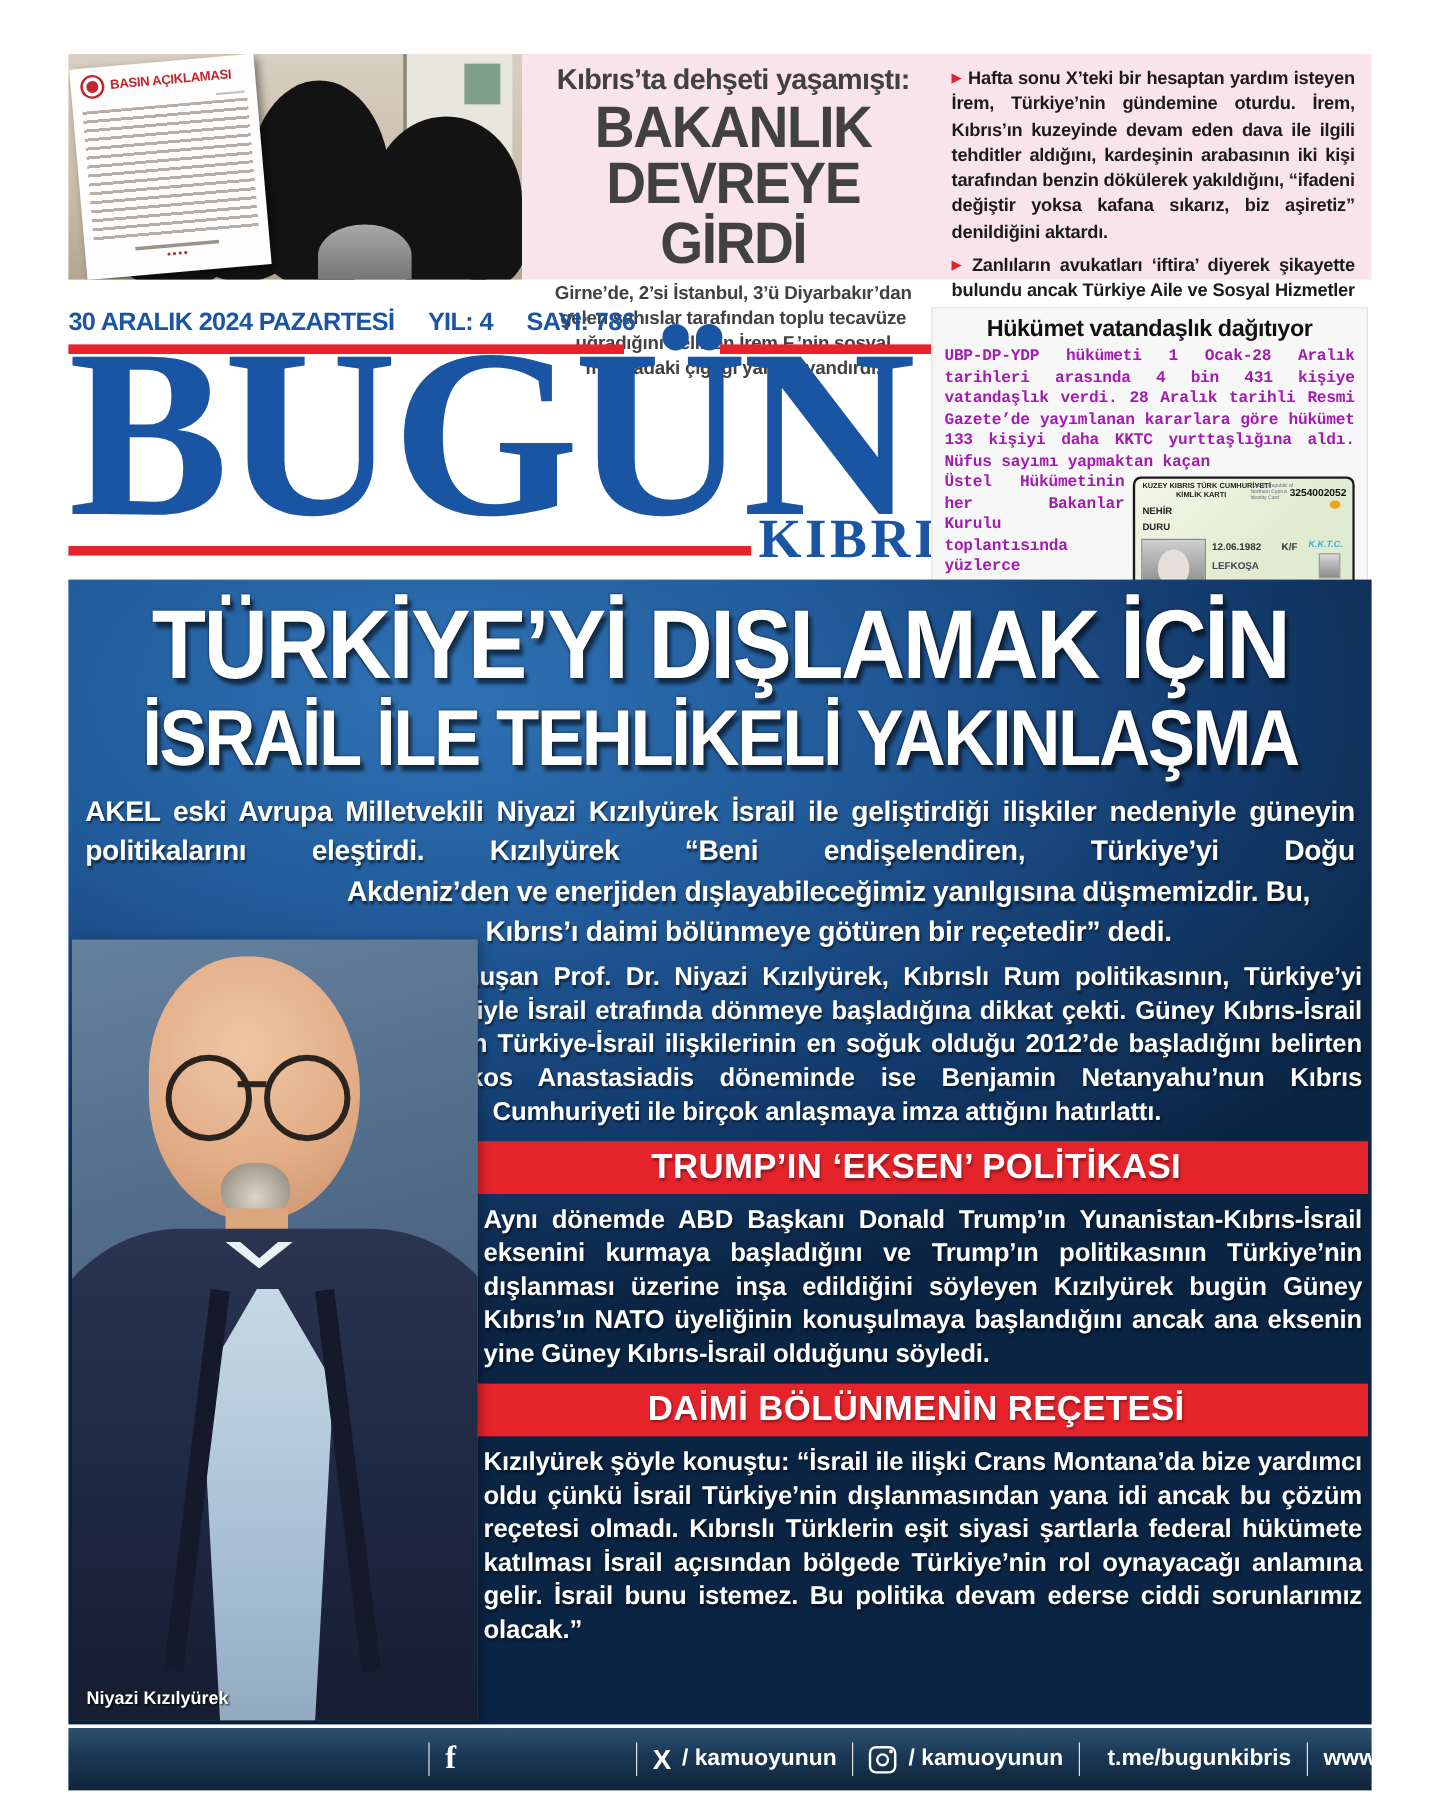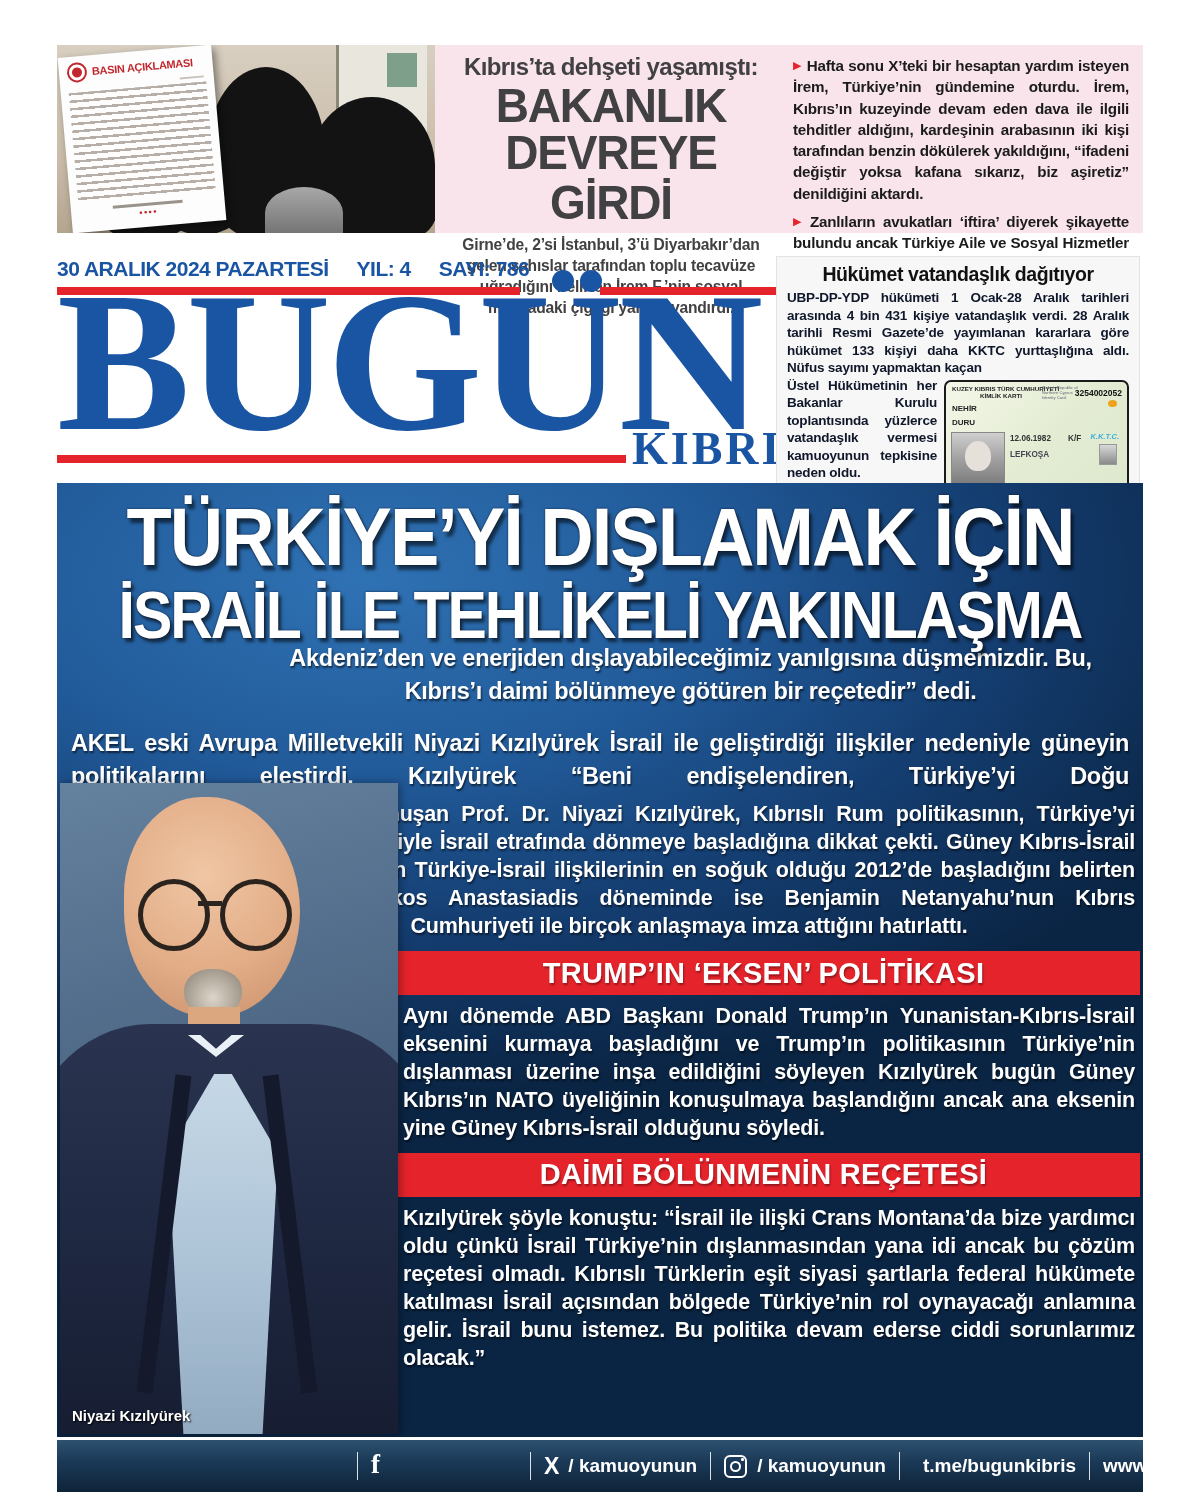--- a/index.html
+++ b/index.html
@@ -45,21 +45,21 @@
   .rl-top-b{left:600px;top:287px;width:188px;}
   .rl-bottom{left:57px;top:455px;width:569px;}
   .bugun{position:absolute;left:57px;top:262px;width:740px;font-family:"Liberation Serif","DejaVu Serif",serif;
          font-weight:700;font-size:200px;line-height:1;color:#1a55a3;letter-spacing:-4px;}
   .kibris{position:absolute;left:632px;top:422px;font-family:"Liberation Serif","DejaVu Serif",serif;
           font-weight:700;font-size:46px;color:#1a55a3;letter-spacing:3px;text-align:right;}
   
   .citizen{position:absolute;left:776px;top:256px;width:364px;height:229px;background:#f7f7f7;border:1px solid #e3e3e3;
            box-sizing:border-box;padding:4px 10px;overflow:hidden;}
   .cz-title{text-align:center;font-size:19.5px;font-weight:800;color:#111;letter-spacing:-0.4px;margin:2px 0 3px;}
-  .cz-body{font-size:13.5px;font-weight:600;color:#0f172a;text-align:justify;line-height:1.3;letter-spacing:-0.2px;}
+  .cz-body{font-size:13.5px;font-weight:600;color:#a21caf;text-align:justify;line-height:1.3;letter-spacing:-0.2px;font-family:Liberation Mono, monospace;}
   .idcard{float:right;width:185px;height:120px;margin:3px 0 0 7px;background:linear-gradient(135deg,#f4f7e8 0%,#e3ecd2 55%,#dce8cf 100%);
           border:2px solid #1a1a1a;border-radius:7px;position:relative;font-weight:700;color:#333;overflow:hidden;box-sizing:border-box;}
   .idc-h1{position:absolute;left:6px;top:3px;font-size:6.2px;color:#222;}
   .idc-h2{position:absolute;left:34px;top:10px;font-size:6.2px;color:#222;}
   .idc-en{position:absolute;left:96px;top:3px;font-size:4.2px;color:#667;width:40px;font-weight:400;line-height:1.2;}
   .idc-no{position:absolute;right:5px;top:6px;font-size:8.5px;color:#111;}
   .idc-surname{position:absolute;left:6px;top:22px;font-size:8px;color:#222;}
   .idc-name{position:absolute;left:6px;top:36px;font-size:8px;color:#222;}
   .idc-photo{position:absolute;left:5px;top:50px;width:52px;height:62px;background:linear-gradient(180deg,#cfcfcf 0%,#9e9e9e 45%,#6d6d6d 100%);border:1px solid #888;}
   .idc-photo::after{content:"";position:absolute;left:13px;top:8px;width:26px;height:30px;border-radius:50% 50% 45% 45%;background:#e6e0da;}
@@ -196,22 +196,22 @@
       <span class="idc-photo2"></span>
 
     </div>
     <div class="cz-body">Üstel Hükümetinin her Bakanlar Kurulu toplantısında yüzlerce vatandaşlık vermesi kamuoyunun tepkisine neden oldu.</div>
   </div>
 </div>
 
 <div class="main-box">
   <div class="hl hl1">TÜRKİYE’Yİ DIŞLAMAK İÇİN</div>
   <div class="hl hl2">İSRAİL İLE TEHLİKELİ YAKINLAŞMA</div>
+  <div class="mdeck mdeck-a">AKEL eski Avrupa Milletvekili Niyazi Kızılyürek İsrail ile geliştirdiği ilişkiler nedeniyle güneyin politikalarını eleştirdi. Kızılyürek “Beni endişelendiren, Türkiye’yi Doğu</div>
   <div class="mdeck mdeck-b">Akdeniz’den ve enerjiden dışlayabileceğimiz yanılgısına düşmemizdir. Bu, Kıbrıs’ı daimi bölünmeye götüren bir reçetedir” dedi.</div>
-  <div class="mdeck mdeck-a">AKEL eski Avrupa Milletvekili Niyazi Kızılyürek İsrail ile geliştirdiği ilişkiler nedeniyle güneyin politikalarını eleştirdi. Kızılyürek “Beni endişelendiren, Türkiye’yi Doğu</div>
 
   <div class="para para-1">Haravgi’ye konuşan Prof. Dr. Niyazi Kızılyürek, Kıbrıslı Rum politikasının, Türkiye’yi dışlamak hedefiyle İsrail etrafında dönmeye başladığına dikkat çekti. Güney Kıbrıs-İsrail yakınlaşmasının Türkiye-İsrail ilişkilerinin en soğuk olduğu 2012’de başladığını belirten Kızılyürek, Nikos Anastasiadis döneminde ise Benjamin Netanyahu’nun Kıbrıs Cumhuriyeti ile birçok anlaşmaya imza attığını hatırlattı.</div>
 
   <div class="secbar bar-2">TRUMP’IN ‘EKSEN’ POLİTİKASI</div>
   <div class="para para-2">Aynı dönemde ABD Başkanı Donald Trump’ın Yunanistan-Kıbrıs-İsrail eksenini kurmaya başladığını ve Trump’ın politikasının Türkiye’nin dışlanması üzerine inşa edildiğini söyleyen Kızılyürek bugün Güney Kıbrıs’ın NATO üyeliğinin konuşulmaya başlandığını ancak ana eksenin yine Güney Kıbrıs-İsrail olduğunu söyledi.</div>
 
   <div class="secbar bar-2">DAİMİ BÖLÜNMENİN REÇETESİ</div>
   <div class="para para-3">Kızılyürek şöyle konuştu: “İsrail ile ilişki Crans Montana’da bize yardımcı oldu çünkü İsrail Türkiye’nin dışlanmasından yana idi ancak bu çözüm reçetesi olmadı. Kıbrıslı Türklerin eşit siyasi şartlarla federal hükümete katılması İsrail açısından bölgede Türkiye’nin rol oynayacağı anlamına gelir. İsrail bunu istemez. Bu politika devam ederse ciddi sorunlarımız olacak.”</div>
 
   <div class="portrait">

